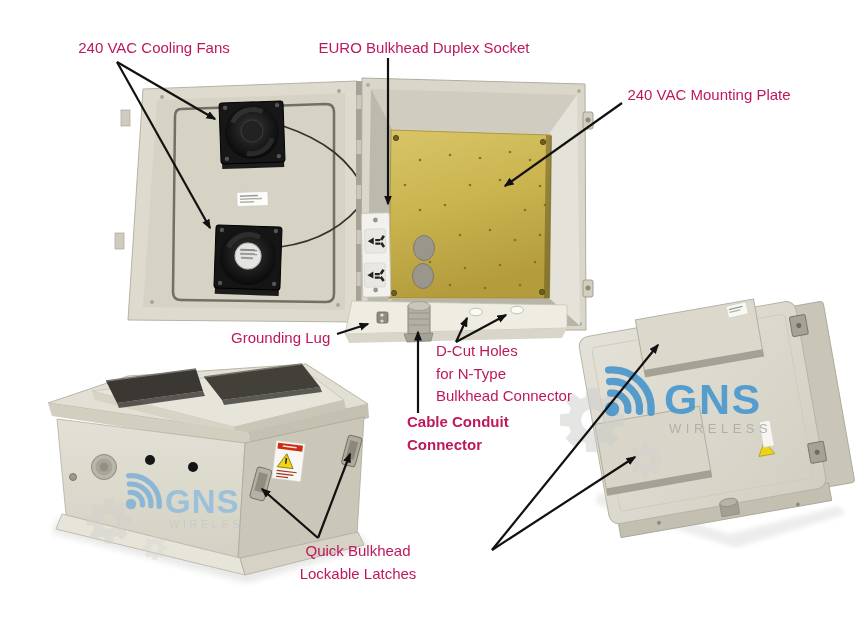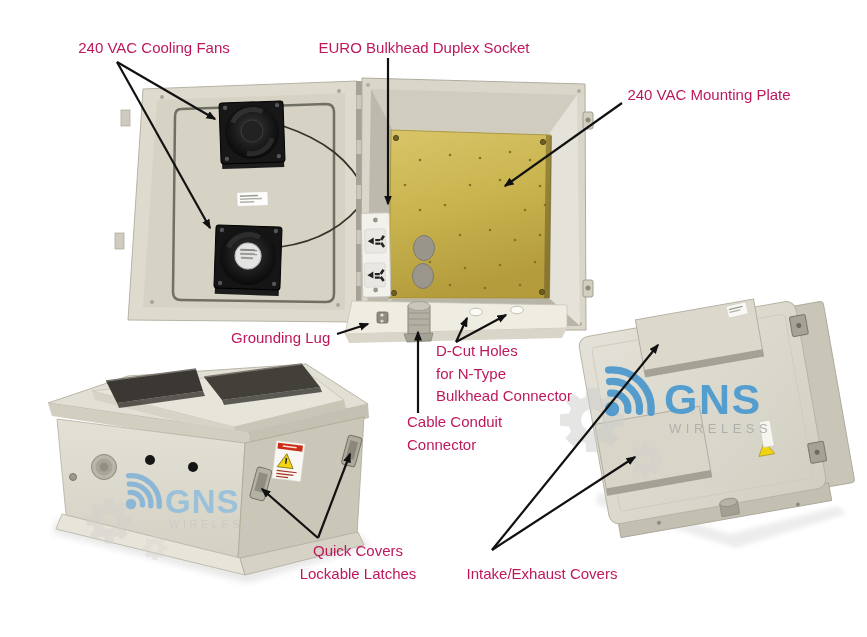--- a/index.html
+++ b/index.html
@@ -332,19 +332,18 @@
   </g>
 </svg>
 
 <div class="lbl ctr" style="left:74px;top:37px;width:160px;">240 VAC Cooling Fans</div>
 <div class="lbl ctr" style="left:310px;top:37px;width:228px;">EURO Bulkhead Duplex Socket</div>
 <div class="lbl ctr" style="left:584px;top:84px;width:180px;margin-left:35px;">240 VAC Mounting Plate</div>
 <div class="lbl" style="left:436px;top:340px;width:160px;">D-Cut Holes
 for N-Type
 Bulkhead Connector</div>
 <div class="lbl" style="left:231px;top:327px;width:110px;">Grounding Lug</div>
-<div class="lbl" style="left:407px;top:411px;width:130px;">Cable Conduit
+<div class="lbl" style="left:407px;top:411px;width:130px;font-weight:bold;">Cable Conduit
 Connector</div>
-<div class="lbl ctr" style="left:284px;top:540px;width:148px;">Quick Covers
+<div class="lbl ctr" style="left:284px;top:540px;width:148px;">Quick Bulkhead
 Lockable Latches</div>
-<div class="lbl ctr" style="left:460px;top:563px;width:164px;">Intake/Exhaust Covers</div>
 
 </div>
 
 </body></html>

